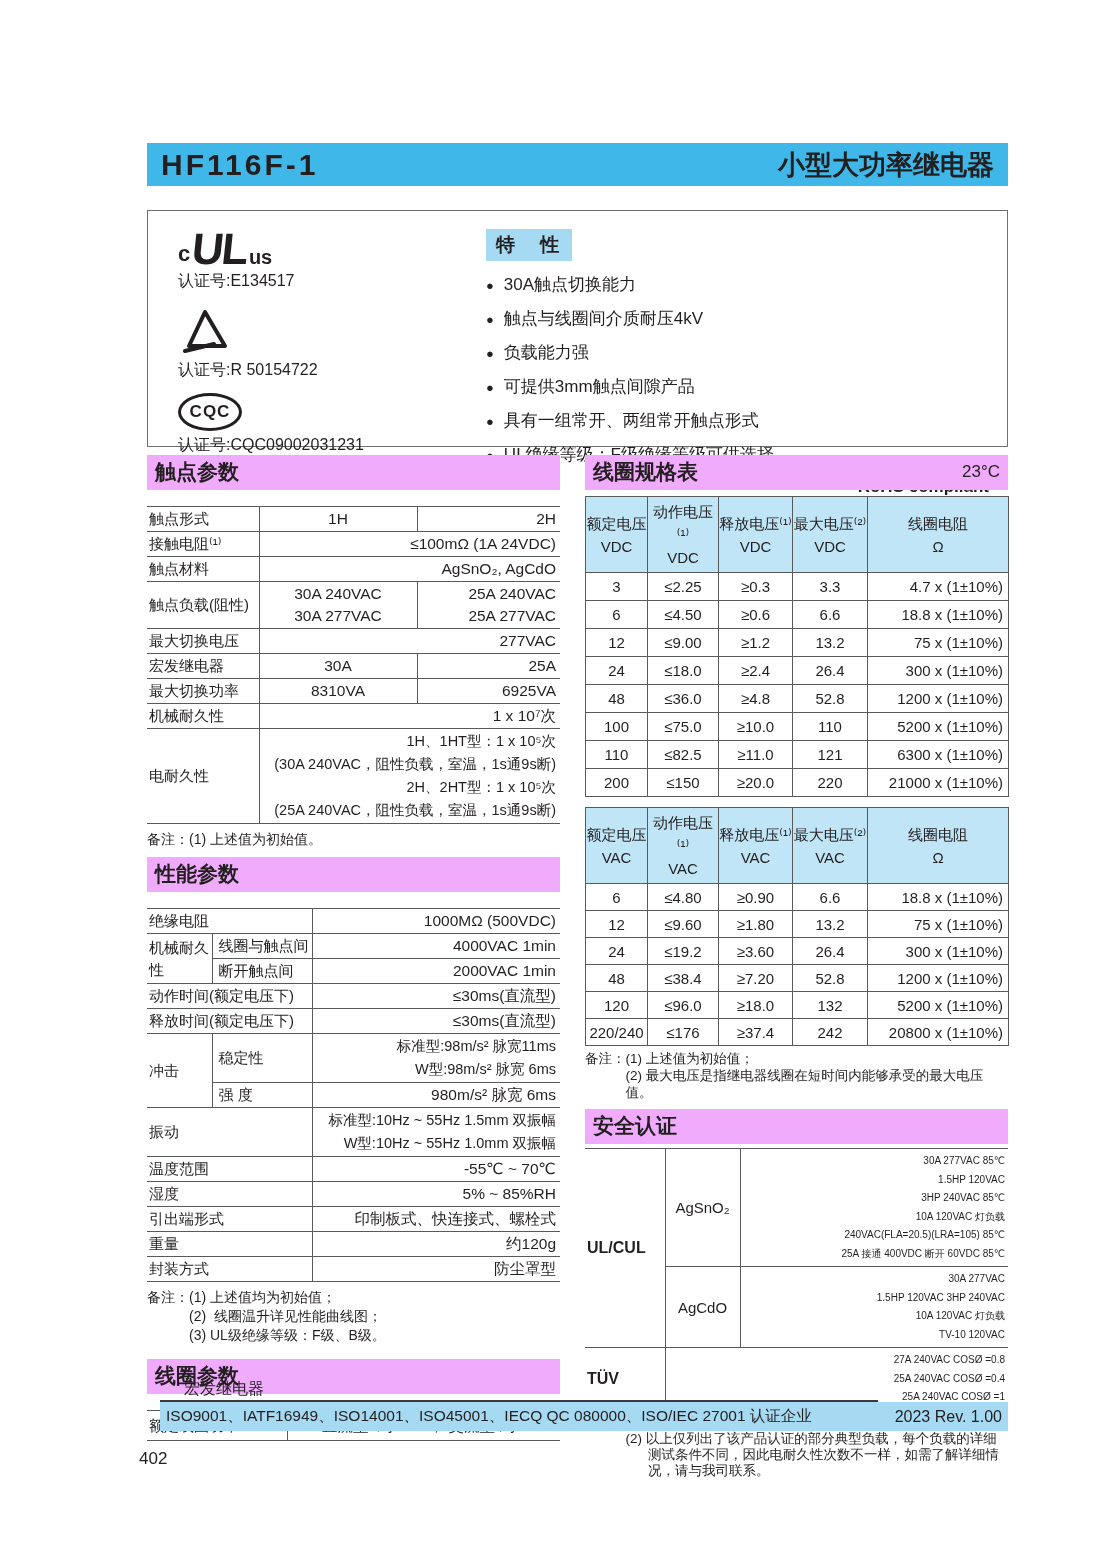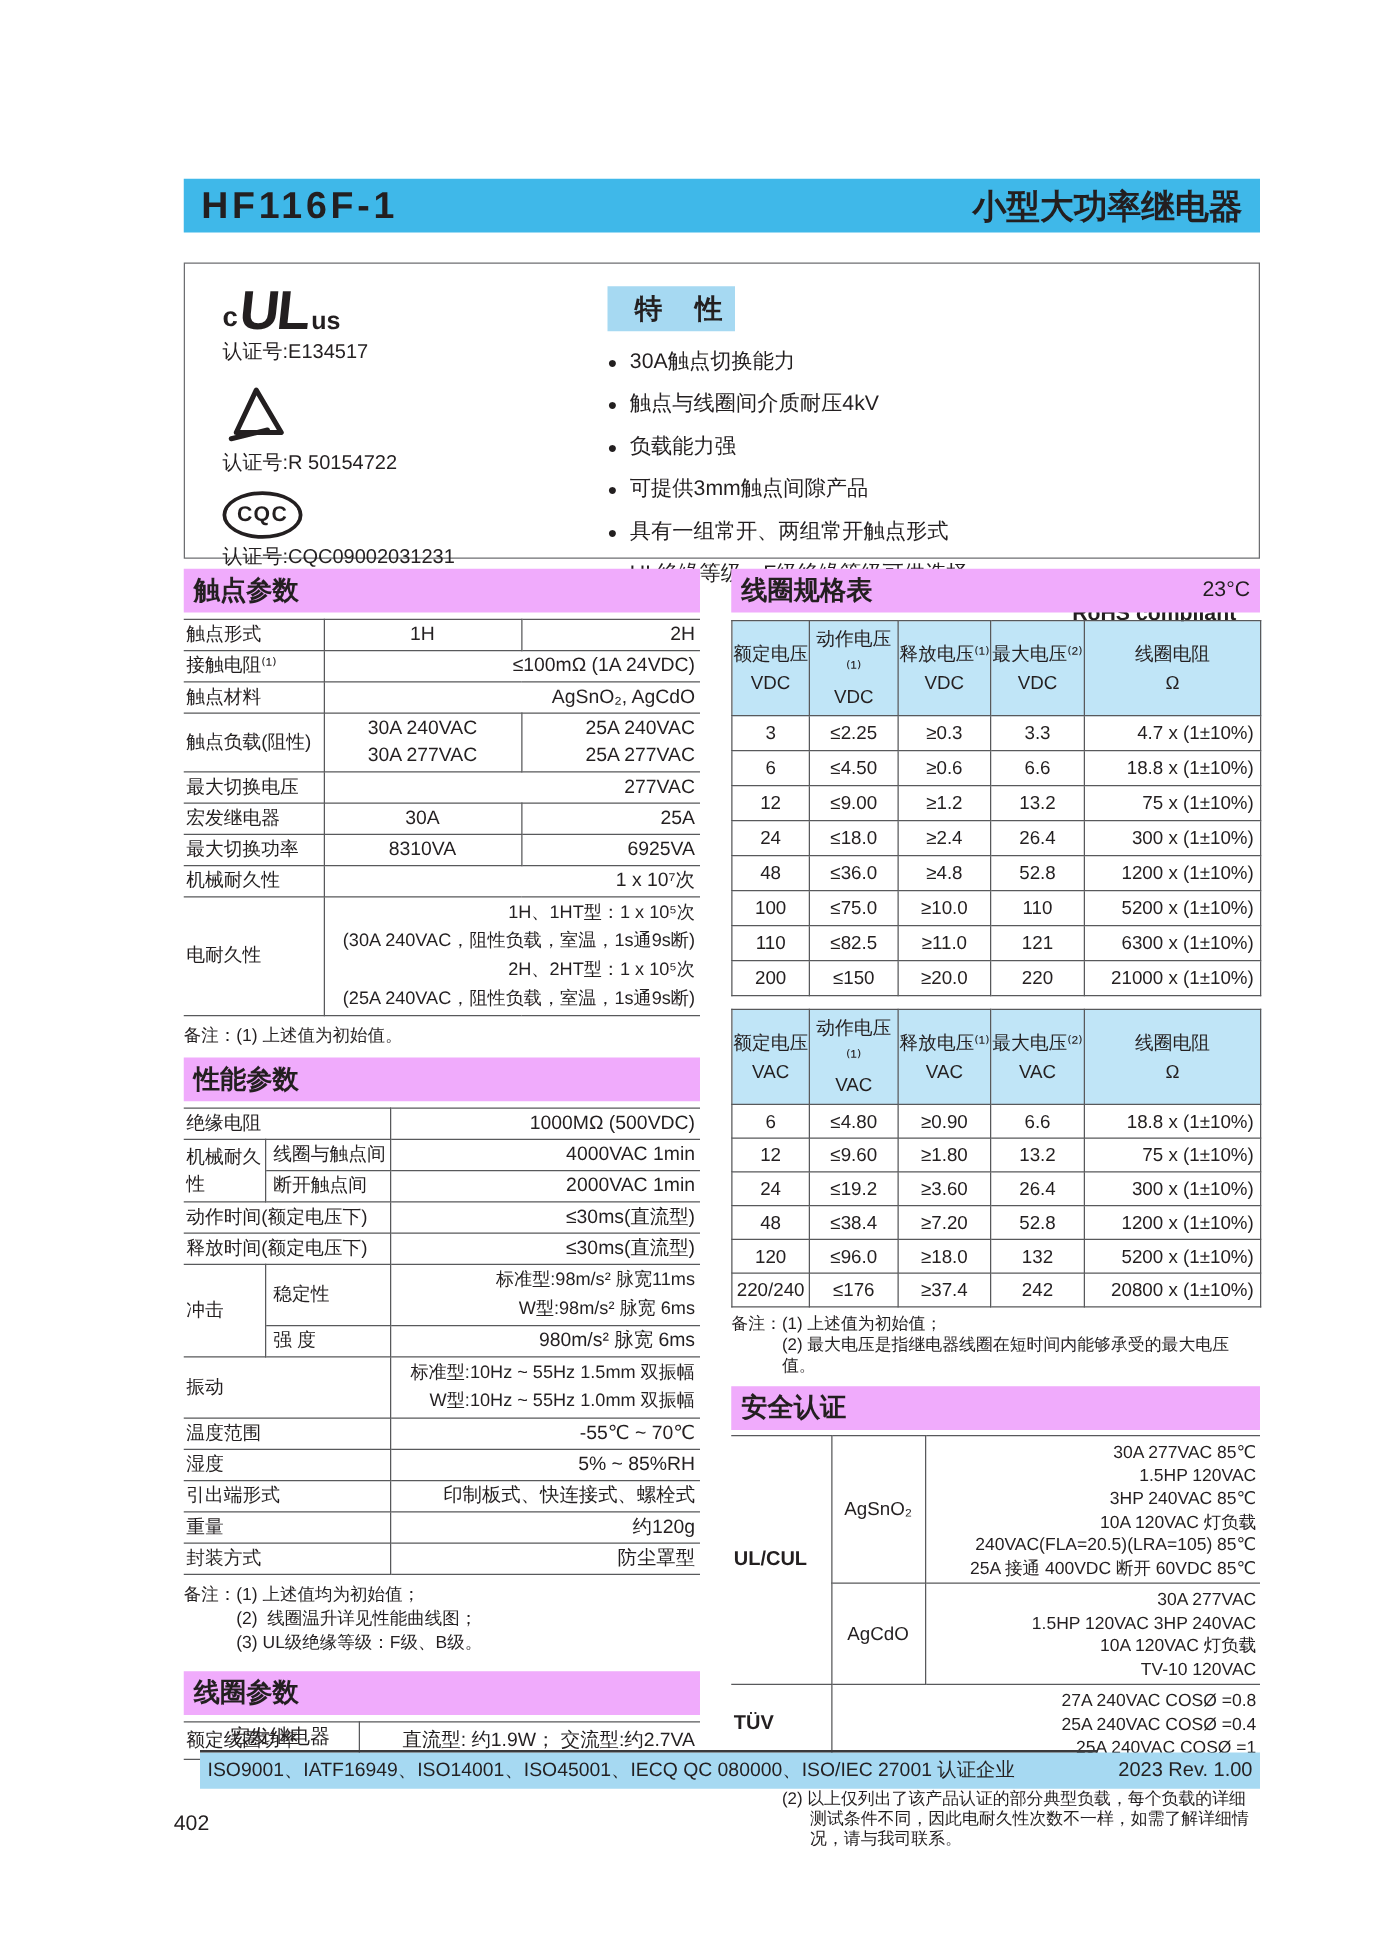--- a/index.html
+++ b/index.html
@@ -20,37 +20,37 @@
   .ul-c { font-size:22px; font-weight:bold; line-height:1; margin-bottom:2px; }
   .ul-ul { font-size:44px; font-weight:900; line-height:.85; letter-spacing:-2px; transform:skewX(-6deg); margin:0 2px; }
   .ul-us { font-size:20px; font-weight:bold; line-height:1; }
   .cert-no { font-size:16px; margin-top:4px; }
   .tuv-logo { margin-top:14px; display:block; }
   .cqc-logo { margin-top:12px; width:64px; height:38px; border:3px solid #231f20; border-radius:50%;
     display:flex; align-items:center; justify-content:center; font-size:17px; font-weight:bold; letter-spacing:1px; }
   .cqc2 { margin-left:72px; }
 
   .feat-col { flex:1; padding:18px 18px 12px 8px; display:flex; flex-direction:column; }
-  .feat-title { background:#a6d9f2; width:102px; text-align:right; font-size:22px; font-weight:bold;
+  .feat-title { background:#a6d9f2; width:86px; text-align:left; font-size:19px; font-weight:bold;
     letter-spacing:10px; padding:3px 0 3px 10px; }
   .feat-list { list-style:none; margin-top:12px; }
   .feat-list li { display:flex; align-items:baseline; font-size:17px; margin-bottom:11px; }
   .bullet { font-size:13px; margin-right:10px; }
   .rohs { margin-top:auto; align-self:flex-end; font-size:17px; font-weight:bold; }
 
   
   .left-col  { position:absolute; left:147px; top:455px; width:413px; }
   .right-col { position:absolute; left:585px; top:455px; width:423px; }
 
   .sec-bar { background:#f0abfc; font-size:21px; font-weight:bold; padding:3px 8px 4px 8px; }
   .sec-bar.split { display:flex; justify-content:space-between; align-items:center; }
   .sec-bar .temp { font-size:17px; font-weight:normal; }
 
   
-  table.spec { border-collapse:collapse; width:100%; margin-top:5px; table-layout:fixed; }
+  table.spec { border-collapse:collapse; width:100%; margin-top:16px; table-layout:fixed; }
   .spec td { border-bottom:1px solid #58595b; font-size:15px; height:24px; vertical-align:middle;
     padding:1px 2px; white-space:pre-line; line-height:22px; }
   .spec tr:first-child td { border-top:1px solid #58595b; }
   .spec td.lbl { border-right:1px solid #58595b; padding-left:2px; }
   .spec td.lbl-i { border-right:1px solid #58595b; padding-left:6px; }
   .spec td.v1 { text-align:center; border-right:1px solid #58595b; font-size:15.5px; }
   .spec td.v2, .spec td.vr { text-align:right; padding-right:4px; font-size:15.5px; }
   .spec td.small { font-size:14.5px; line-height:23px; }
 
   
@@ -66,21 +66,21 @@
   .coil.vac td { height:27px; }
   .coil td:last-child { text-align:right; padding-right:5px; }
   .coil col.c1{width:62px}.coil col.c2{width:71px}.coil col.c3{width:74px}.coil col.c4{width:75px}.coil col.c5{width:141px}
 
   
   table.safety { border-collapse:collapse; width:100%; margin-top:4px; table-layout:fixed; }
   .safety td { border-bottom:1px solid #58595b; vertical-align:middle; padding:3px 2px; }
   .safety tr:first-child td { border-top:1px solid #58595b; }
   .safety td.org { font-weight:bold; font-size:16px; border-right:1px solid #58595b; }
   .safety td.mat { text-align:center; font-size:15px; border-right:1px solid #58595b; }
-  .safety td.loads { text-align:right; font-size:14px; white-space:pre-line; line-height:18.5px; padding-right:3px; }
+  .safety td.loads { text-align:right; font-size:10px; white-space:pre-line; line-height:18.5px; padding-right:3px; }
 
   
   .footer-company { position:absolute; left:184px; top:1379px; font-size:16px; }
   .footer-bar { position:absolute; left:160px; top:1402px; width:848px; height:29px; background:#a6d9f2;
     display:flex; align-items:center; justify-content:space-between; padding:0 6px 0 6px; }
   .footer-bar::before { content:""; position:absolute; left:0; top:-2px; width:718px; height:2px; background:#3a3a3c; }
   .footer-bar .fc { font-size:15.5px; }
   .footer-bar .fr { font-size:16px; }
   .page-num { position:absolute; left:139px; top:1449px; font-size:17px; }
 </style>

